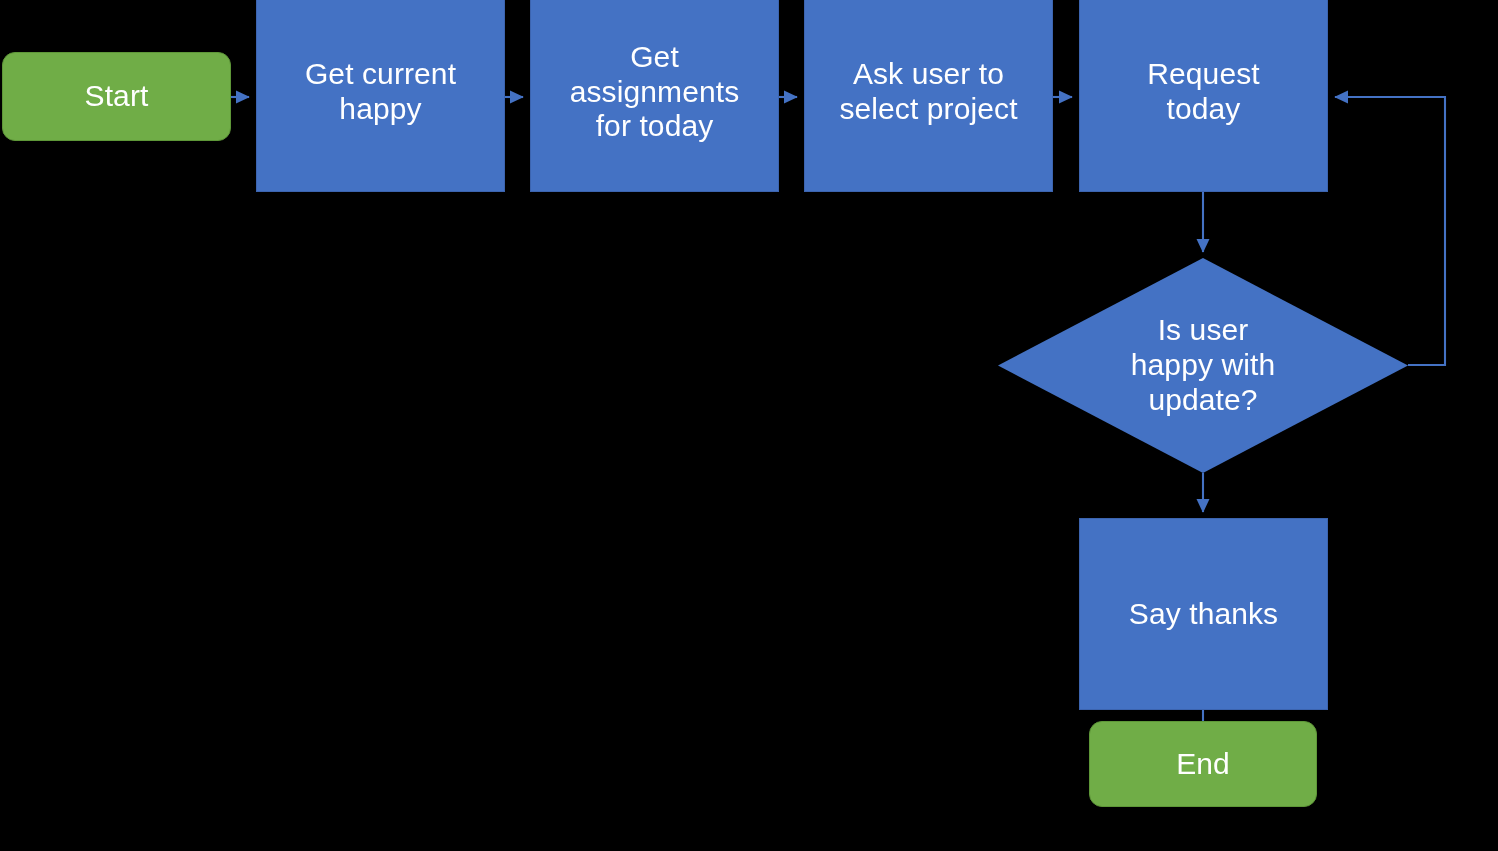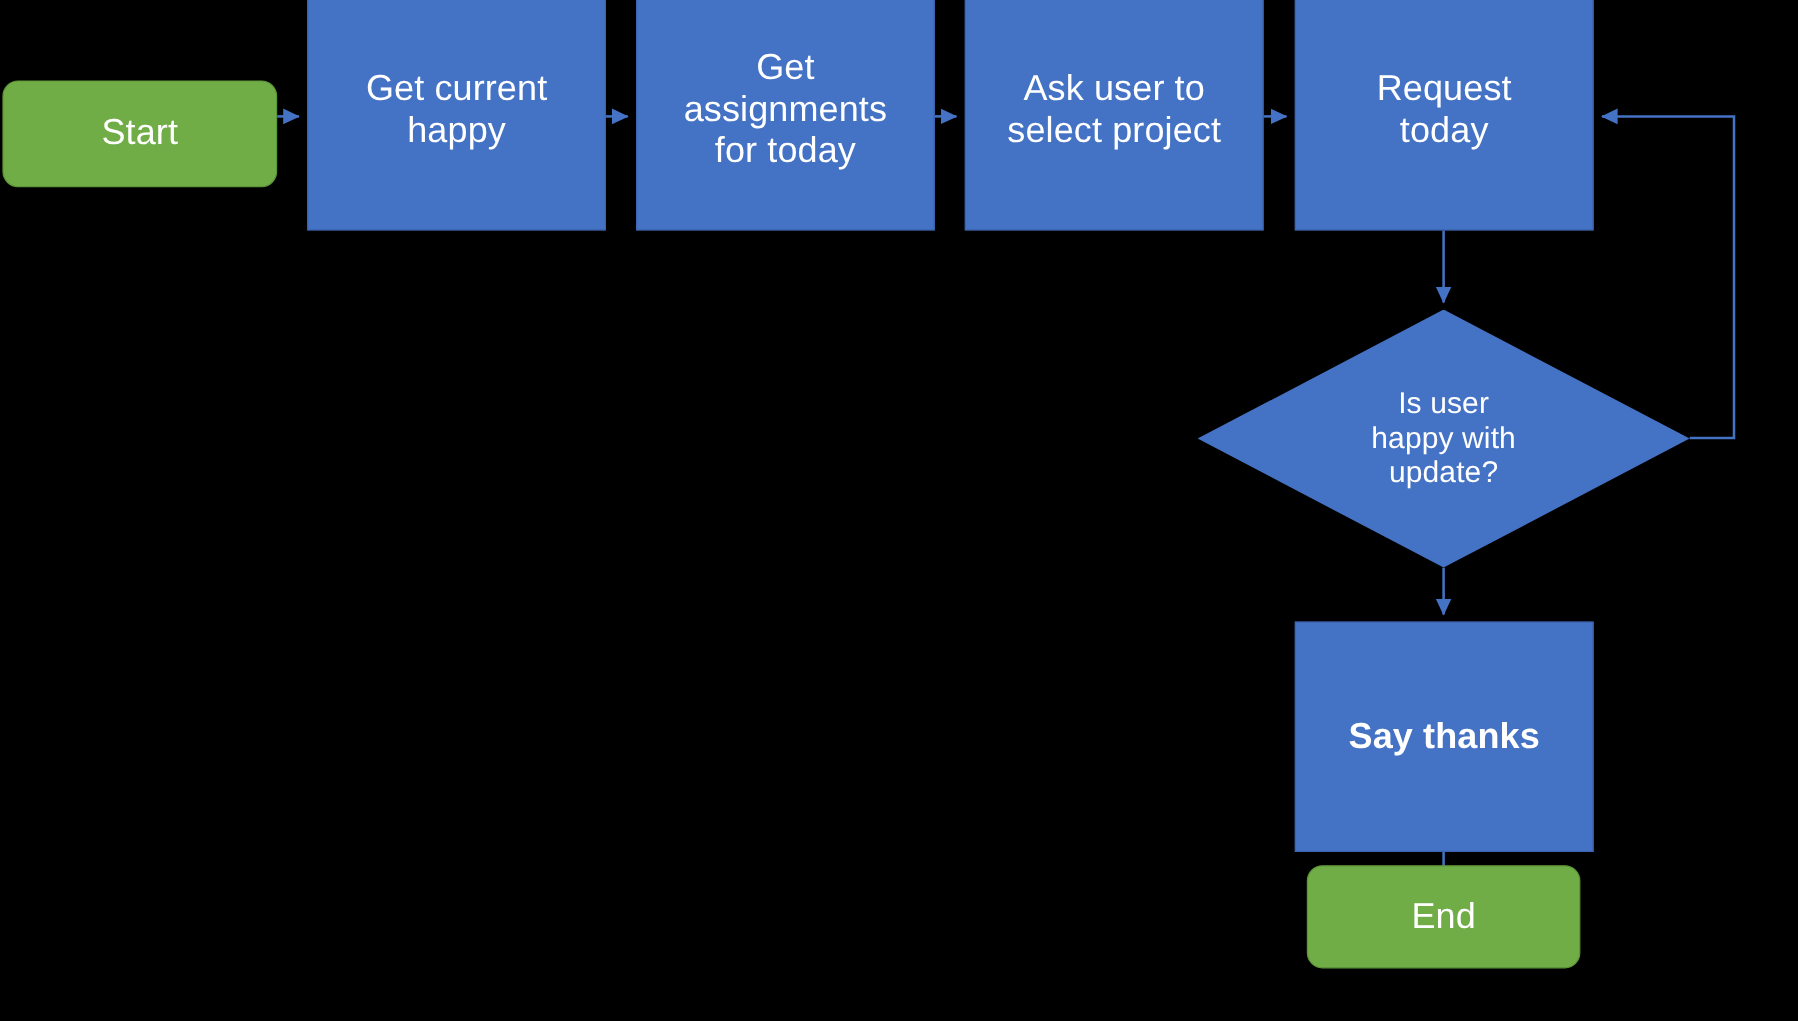--- a/index.html
+++ b/index.html
@@ -46,21 +46,21 @@
   }
   .node-terminator {
     background: #70AD47;
     border: 1px solid #5E9738;
     border-radius: 13px;
     font-size: 30px;
   }
   .node-decision {
     background: transparent;
     border: none;
-    font-size: 25px;
+    font-size: 30px;
   }
   .node-decision .diamond-shape {
     position: absolute;
     left: 0;
     top: 0;
     width: 100%;
     height: 100%;
     background: #4472C4;
     clip-path: polygon(50% 0%, 100% 50%, 50% 100%, 0% 50%);
   }
@@ -91,21 +91,21 @@
       <path d="M505,97 L523,97"></path>
       <path d="M779,97 L797,97"></path>
       <path d="M1053,97 L1072,97"></path>
       <path d="M1203,192 L1203,252"></path>
       <path d="M1408,365 L1445,365 L1445,97 L1335,97"></path>
       <path d="M1203,473 L1203,512"></path>
       <path d="M1203,710 L1203,757"></path>
     </g>
   </svg>
 
-  <div class="node node-terminator" style="left:2px; top:67px; width:229px; height:89px;">
+  <div class="node node-terminator" style="left:2px; top:52px; width:229px; height:89px;">
     <span class="node-label">Start</span>
   </div>
 
   <div class="node node-process" style="left:256px; top:-8px; width:249px; height:200px;">
     <span class="node-label">Get current
 happy</span>
   </div>
 
   <div class="node node-process" style="left:530px; top:-8px; width:249px; height:200px;">
     <span class="node-label">Get
@@ -123,21 +123,21 @@
 today</span>
   </div>
 
   <div class="node node-decision" style="left:998px; top:258px; width:410px; height:215px;">
     <span class="diamond-shape"></span>
     <span class="decision-label">Is user
 happy with
 update?</span>
   </div>
 
-  <div class="node node-process" style="left:1079px; top:518px; width:249px; height:192px;font-weight:bold;">
+  <div class="node node-process" style="left:1079px; top:518px; width:249px; height:192px;">
     <span class="node-label">Say thanks</span>
   </div>
 
   <div class="node node-terminator" style="left:1089px; top:721px; width:228px; height:86px;">
     <span class="node-label">End</span>
   </div>
 
 </div>
 
 </body></html>

